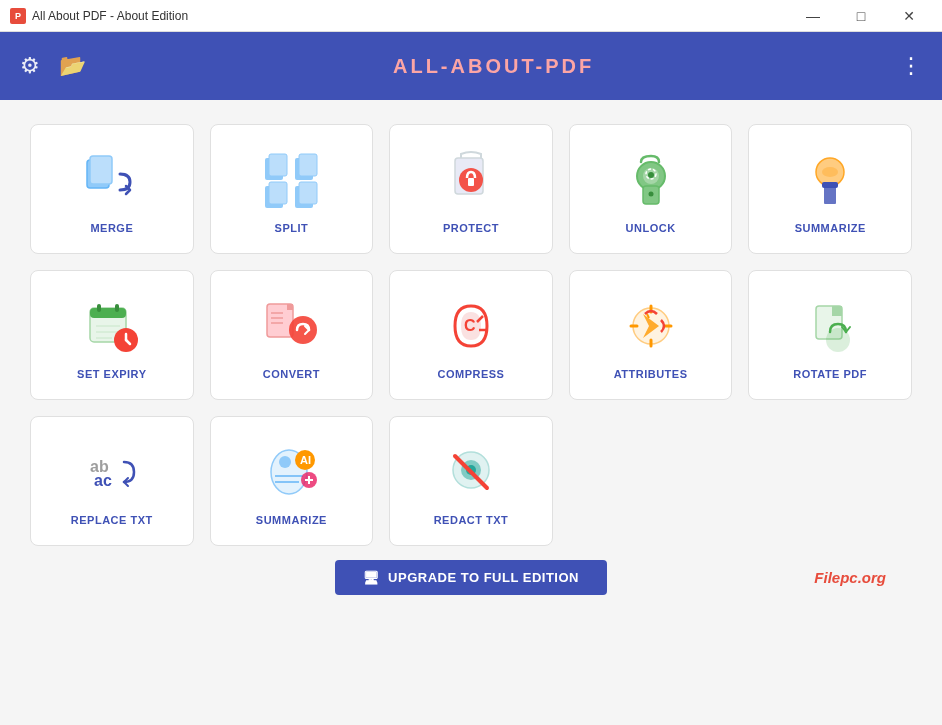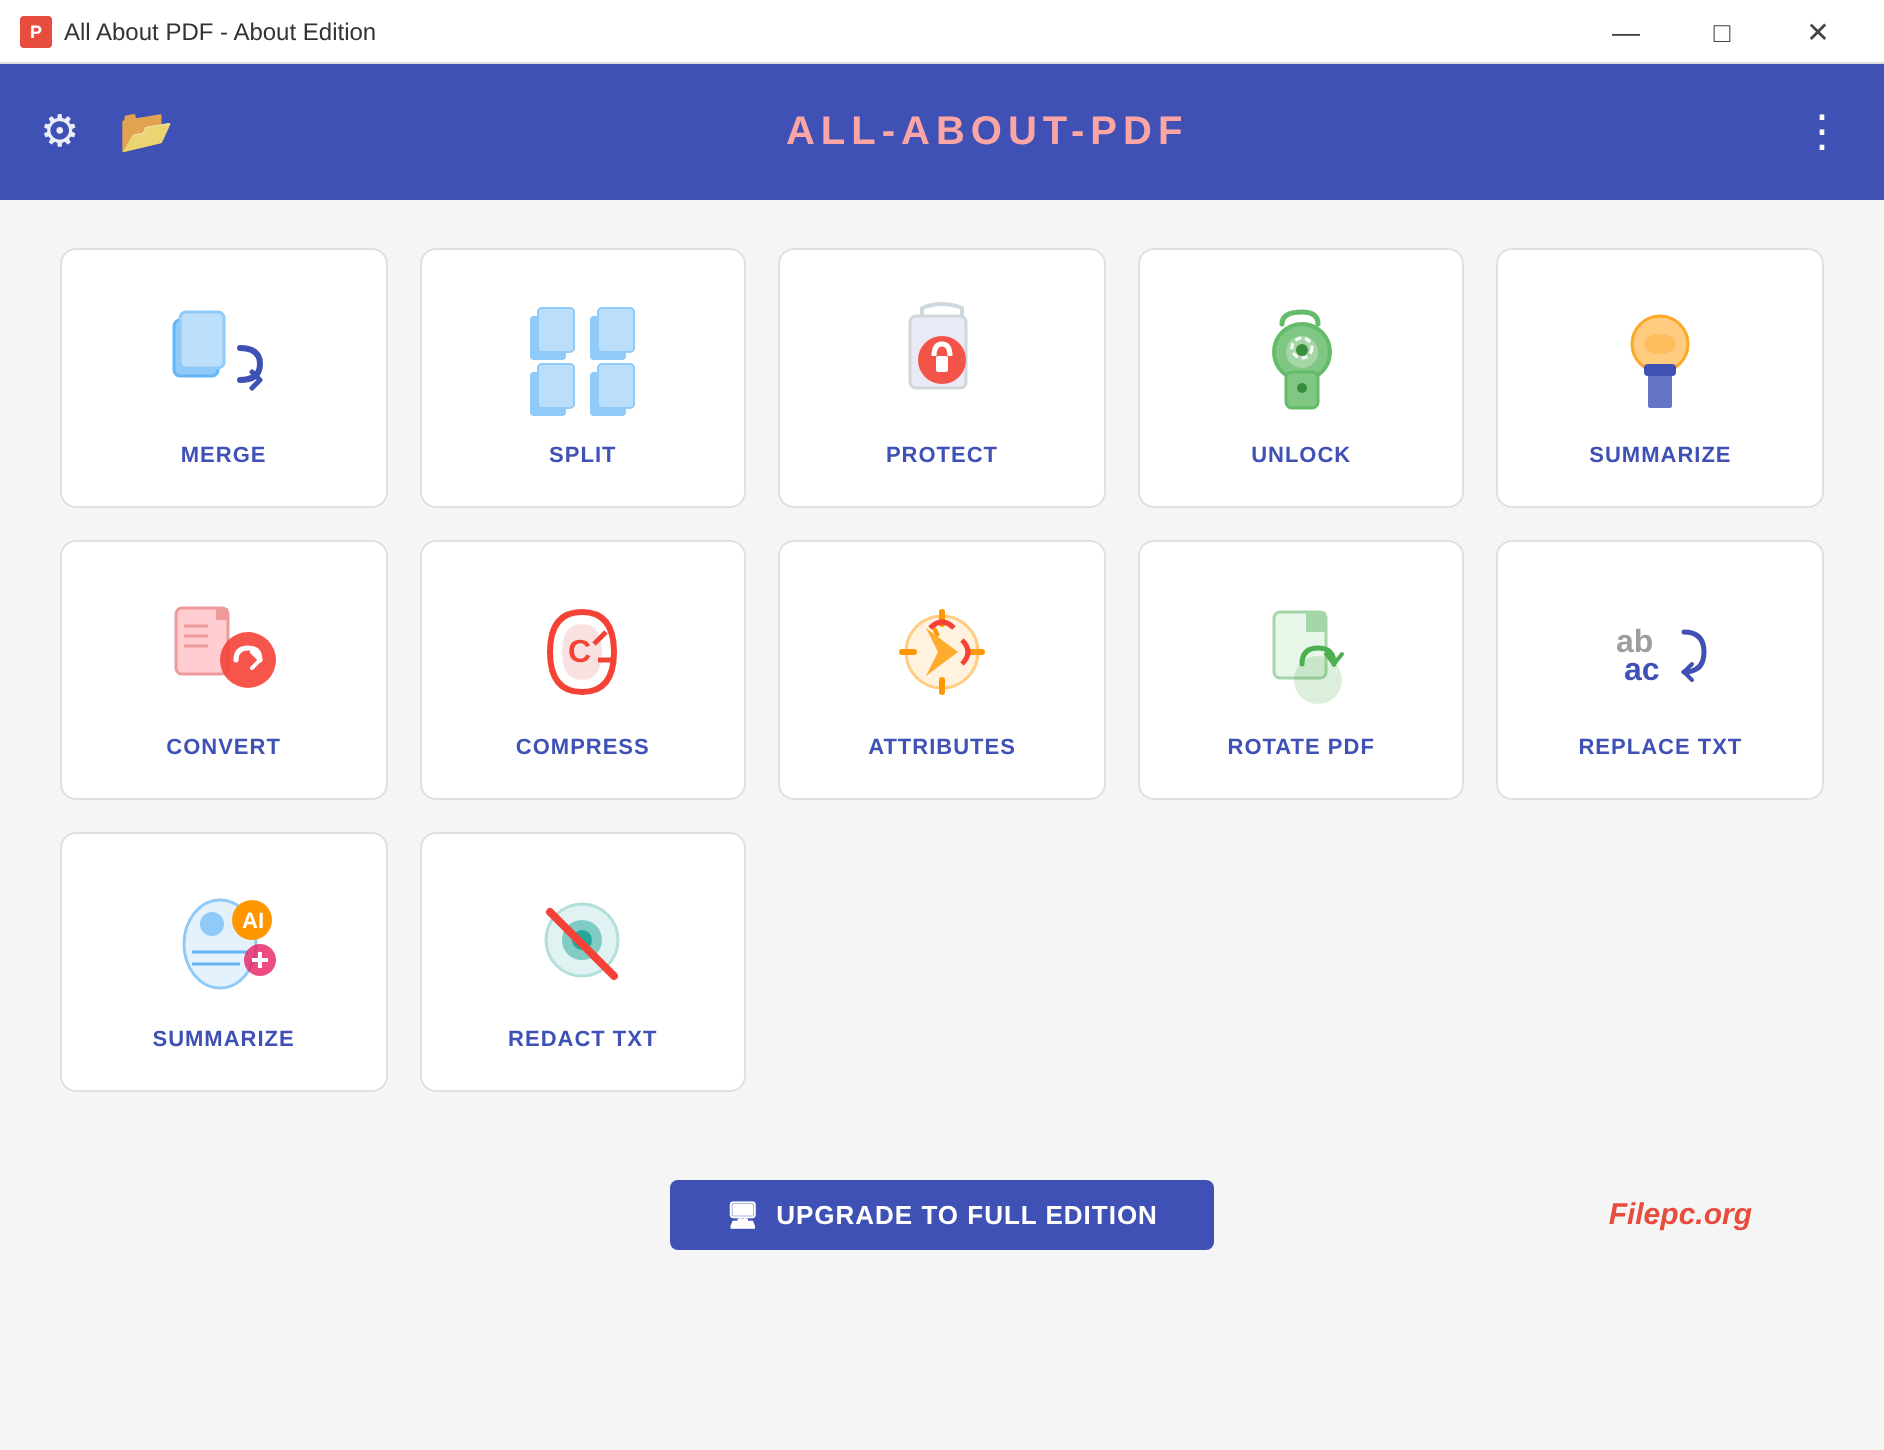--- a/index.html
+++ b/index.html
@@ -73,21 +73,21 @@
       padding: 24px 30px 16px 30px;
       height: calc(725px - 32px - 68px);
       overflow-y: auto;
     }
 
     
     .grid {
       display: grid;
       grid-template-columns: repeat(5, 1fr);
       gap: 16px;
-      margin-bottom: 34px;
+      margin-bottom: 4px;
     }
 
     
     .card {
       background: white;
       border-radius: 8px;
       border: 1px solid #e0e0e0;
       display: flex;
       flex-direction: column;
       align-items: center;
@@ -130,21 +130,21 @@
       font-size: 13px;
       font-weight: 700;
       letter-spacing: 0.5px;
       cursor: pointer;
       display: flex;
       align-items: center;
       gap: 8px;
     }
     .filepc-link {
       position: absolute;
-      right: 36px;
+      right: 26px;
       color: #e74c3c;
       font-size: 15px;
       font-weight: 600;
       font-style: italic;
       cursor: pointer;
     }
 
     
     svg { overflow: visible; }
   </style>
@@ -233,20 +233,37 @@
       <ellipse cx="30" cy="22" rx="8" ry="5" fill="#ffb74d" opacity="0.7"></ellipse>
       <rect x="22" y="32" width="16" height="6" rx="2" fill="#3f51b5"></rect>
       <rect x="24" y="36" width="12" height="18" rx="1" fill="#3f51b5" opacity="0.8"></rect>
     </svg>
         </div>
         <div class="card-label">SUMMARIZE</div>
       </div>
       <div class="card">
         <div class="card-icon">
           <svg width="60" height="60" viewBox="0 0 60 60">
+      <rect x="8" y="12" width="36" height="34" rx="4" fill="#e8f5e9" stroke="#a5d6a7" stroke-width="1.5"></rect>
+      <rect x="8" y="12" width="36" height="10" rx="4" fill="#4caf50"></rect>
+      <rect x="15" y="8" width="4" height="8" rx="2" fill="#388e3c"></rect>
+      <rect x="33" y="8" width="4" height="8" rx="2" fill="#388e3c"></rect>
+      <line x1="14" y1="30" x2="38" y2="30" stroke="#c8e6c9" stroke-width="1"></line>
+      <line x1="14" y1="36" x2="38" y2="36" stroke="#c8e6c9" stroke-width="1"></line>
+      <line x1="14" y1="42" x2="30" y2="42" stroke="#c8e6c9" stroke-width="1"></line>
+      <circle cx="44" cy="44" r="12" fill="#f44336"></circle>
+      <line x1="44" y1="38" x2="44" y2="44" stroke="white" stroke-width="2.5" stroke-linecap="round"></line>
+      <line x1="44" y1="44" x2="48" y2="48" stroke="white" stroke-width="2.5" stroke-linecap="round"></line>
+    </svg>
+        </div>
+        <div class="card-label">SET EXPIRY</div>
+      </div>
+      <div class="card">
+        <div class="card-icon">
+          <svg width="60" height="60" viewBox="0 0 60 60">
       <rect x="6" y="8" width="26" height="33" rx="3" fill="#ffcdd2" stroke="#ef9a9a" stroke-width="1.5"></rect>
       <path d="M26 8 L32 8 L32 14 L26 14 Z" fill="#ef9a9a"></path>
       <circle cx="42" cy="34" r="14" fill="#f44336" opacity="0.9"></circle>
       <path d="M36 34 Q36 28 42 28 Q48 28 48 34" stroke="white" stroke-width="2.5" fill="none" stroke-linecap="round"></path>
       <path d="M44 30 L48 34 L44 38" stroke="white" stroke-width="2" fill="none" stroke-linecap="round"></path>
       <line x1="10" y1="17" x2="22" y2="17" stroke="#ef9a9a" stroke-width="1.5"></line>
       <line x1="10" y1="22" x2="22" y2="22" stroke="#ef9a9a" stroke-width="1.5"></line>
       <line x1="10" y1="27" x2="22" y2="27" stroke="#ef9a9a" stroke-width="1.5"></line>
     </svg>
         </div>

